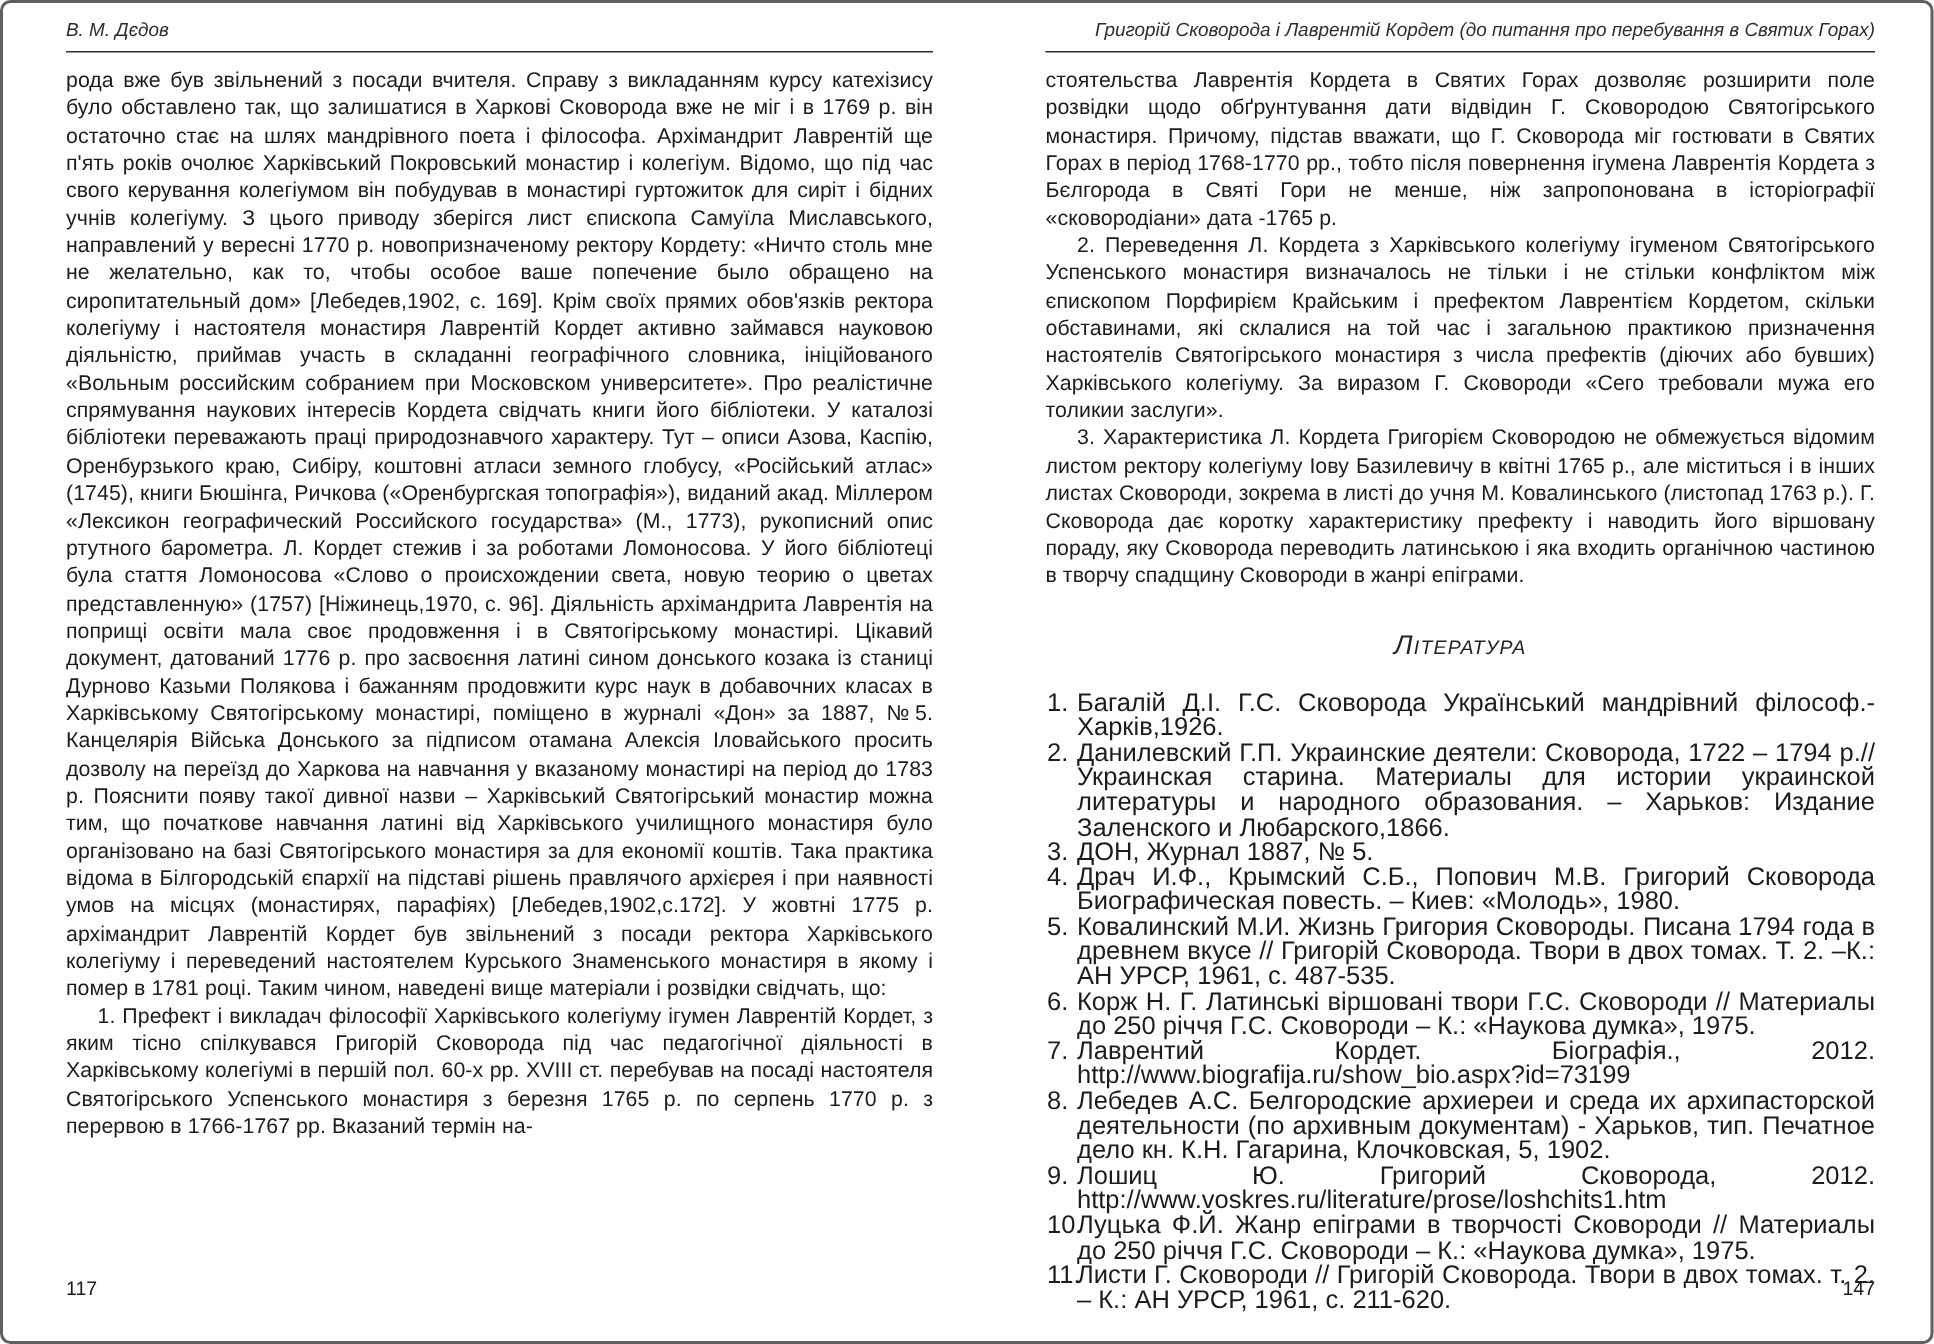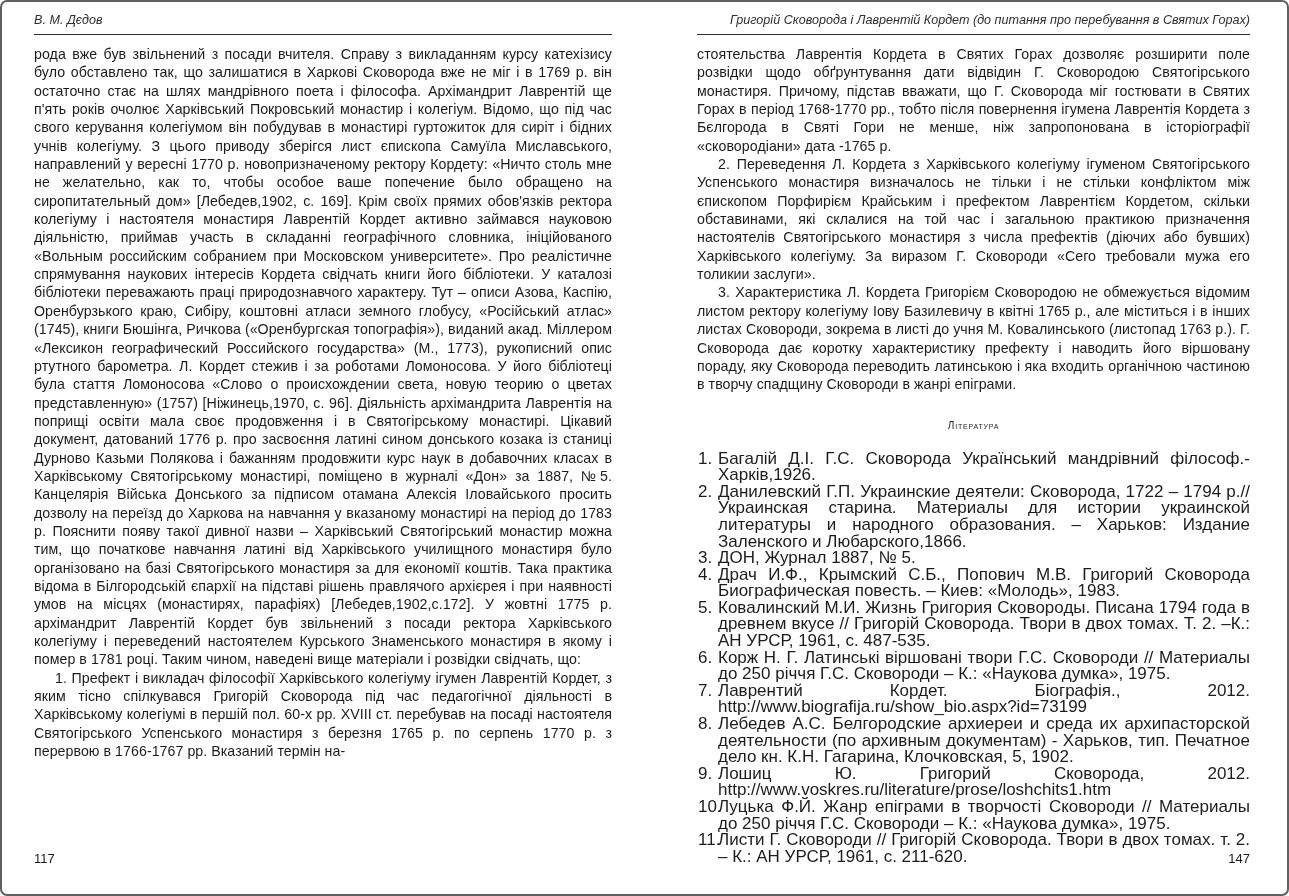--- a/index.html
+++ b/index.html
@@ -12,21 +12,21 @@
     position: relative;
     overflow: hidden;
   }
   .frame {
     position: absolute; inset: 0;
     border: 2px solid #606060;
     border-radius: 7px;
     pointer-events: none;
   }
   .page { position: absolute; top: 0; height: 896px; }
-  .page-left  { left: 34px;  width: 578px; }
+  .page-left  { left: 44px;  width: 578px; }
   .page-right { left: 697px; width: 553px; }
 
   .running-head {
     position: absolute; top: 13px; left: 0; right: 0;
     font-style: italic;
     font-size: 12.6px;
     color: #2e2e2e;
     white-space: nowrap;
   }
   .running-head.author { text-align: left; }
@@ -43,23 +43,24 @@
     font-size: 14.2px;
     line-height: 18.35px;
     letter-spacing: 0.05px;
   }
   .body-text p.indent { text-indent: 21px; }
 
   .lit-heading {
     margin: 26px 0 20px 0;
     text-align: center;
     font-variant: small-caps;
-    font-size: 10px;
+    font-size: 18px;
     letter-spacing: 0.8px;
     color: #222222;
+    font-style: italic;
   }
 
   ol.refs {
     margin: 0; padding: 0;
     list-style: none;
     counter-reset: ref;
     font-size: 17px;
     line-height: 16.6px;
   }
   ol.refs li {
@@ -108,21 +109,21 @@
     <p>стоятельства Лаврентія Кордета в Святих Горах дозволяє розширити поле розвідки щодо обґрунтування дати відвідин Г. Сковородою Святогірського монастиря. Причому, підстав вважати, що Г. Сковорода міг гостювати в Святих Горах в період 1768-1770 рр., тобто після повернення ігумена Лаврентія Кордета з Бєлгорода в Святі Гори не менше, ніж запропонована в історіографії «сковородіани» дата -1765 р.</p>
     <p class="indent">2. Переведення Л. Кордета з Харківського колегіуму ігуменом Святогірського Успенського монастиря визначалось не тільки і не стільки конфліктом між єпископом Порфирієм Крайським і префектом Лаврентієм Кордетом, скільки обставинами, які склалися на той час і загальною практикою призначення настоятелів Святогірського монастиря з числа префектів (діючих або бувших) Харківського колегіуму. За виразом Г. Сковороди «Сего требовали мужа его толикии заслуги».</p>
     <p class="indent">3. Характеристика Л. Кордета Григорієм Сковородою не обмежується відомим листом ректору колегіуму Іову Базилевичу в квітні 1765 р., але міститься і в інших листах Сковороди, зокрема в листі до учня М. Ковалинського (листопад 1763 р.). Г. Сковорода дає коротку характеристику префекту і наводить його віршовану пораду, яку Сковорода переводить латинською і яка входить органічною частиною в творчу спадщину Сковороди в жанрі епіграми.</p>
 
     <div class="lit-heading">Література</div>
 
     <ol class="refs">
       <li>Багалій Д.І. Г.С. Сковорода Український мандрівний філософ.- Харків,1926.</li>
       <li>Данилевский Г.П. Украинские деятели: Сковорода, 1722 – 1794 р.// Украинская старина. Материалы для истории украинской литературы и народного образования. – Харьков: Издание Заленского и Любарского,1866.</li>
       <li>ДОН, Журнал 1887, № 5.</li>
-      <li>Драч И.Ф., Крымский С.Б., Попович М.В. Григорий Сковорода Биографическая повесть. – Киев: «Молодь», 1983.</li>
+      <li>Драч И.Ф., Крымский С.Б., Попович М.В. Григорий Сковорода Биографическая повесть. – Киев: «Молодь», 1980.</li>
       <li>Ковалинский М.И. Жизнь Григория Сковороды. Писана 1794 года в древнем вкусе // Григорій Сковорода. Твори в двох томах. Т. 2. –К.: АН УРСР, 1961, с. 487-535.</li>
       <li>Корж Н. Г. Латинські віршовані твори Г.С. Сковороди // Материалы до 250 річчя Г.С. Сковороди – К.: «Наукова думка», 1975.</li>
       <li>Лаврентий Кордет. Біографія., 2012. http://www.biografija.ru/show_bio.aspx?id=73199</li>
       <li>Лебедев А.С. Белгородские архиереи и среда их архипасторской деятельности (по архивным документам) - Харьков, тип. Печатное дело кн. К.Н. Гагарина, Клочковская, 5, 1902.</li>
       <li>Лошиц Ю. Григорий Сковорода, 2012. http://www.voskres.ru/literature/prose/loshchits1.htm</li>
       <li>Луцька Ф.Й. Жанр епіграми в творчості Сковороди // Материалы до 250 річчя Г.С. Сковороди – К.: «Наукова думка», 1975.</li>
       <li>Листи Г. Сковороди // Григорій Сковорода. Твори в двох томах. т. 2. – К.: АН УРСР, 1961, с. 211-620.</li>
     </ol>
   </div>
 

